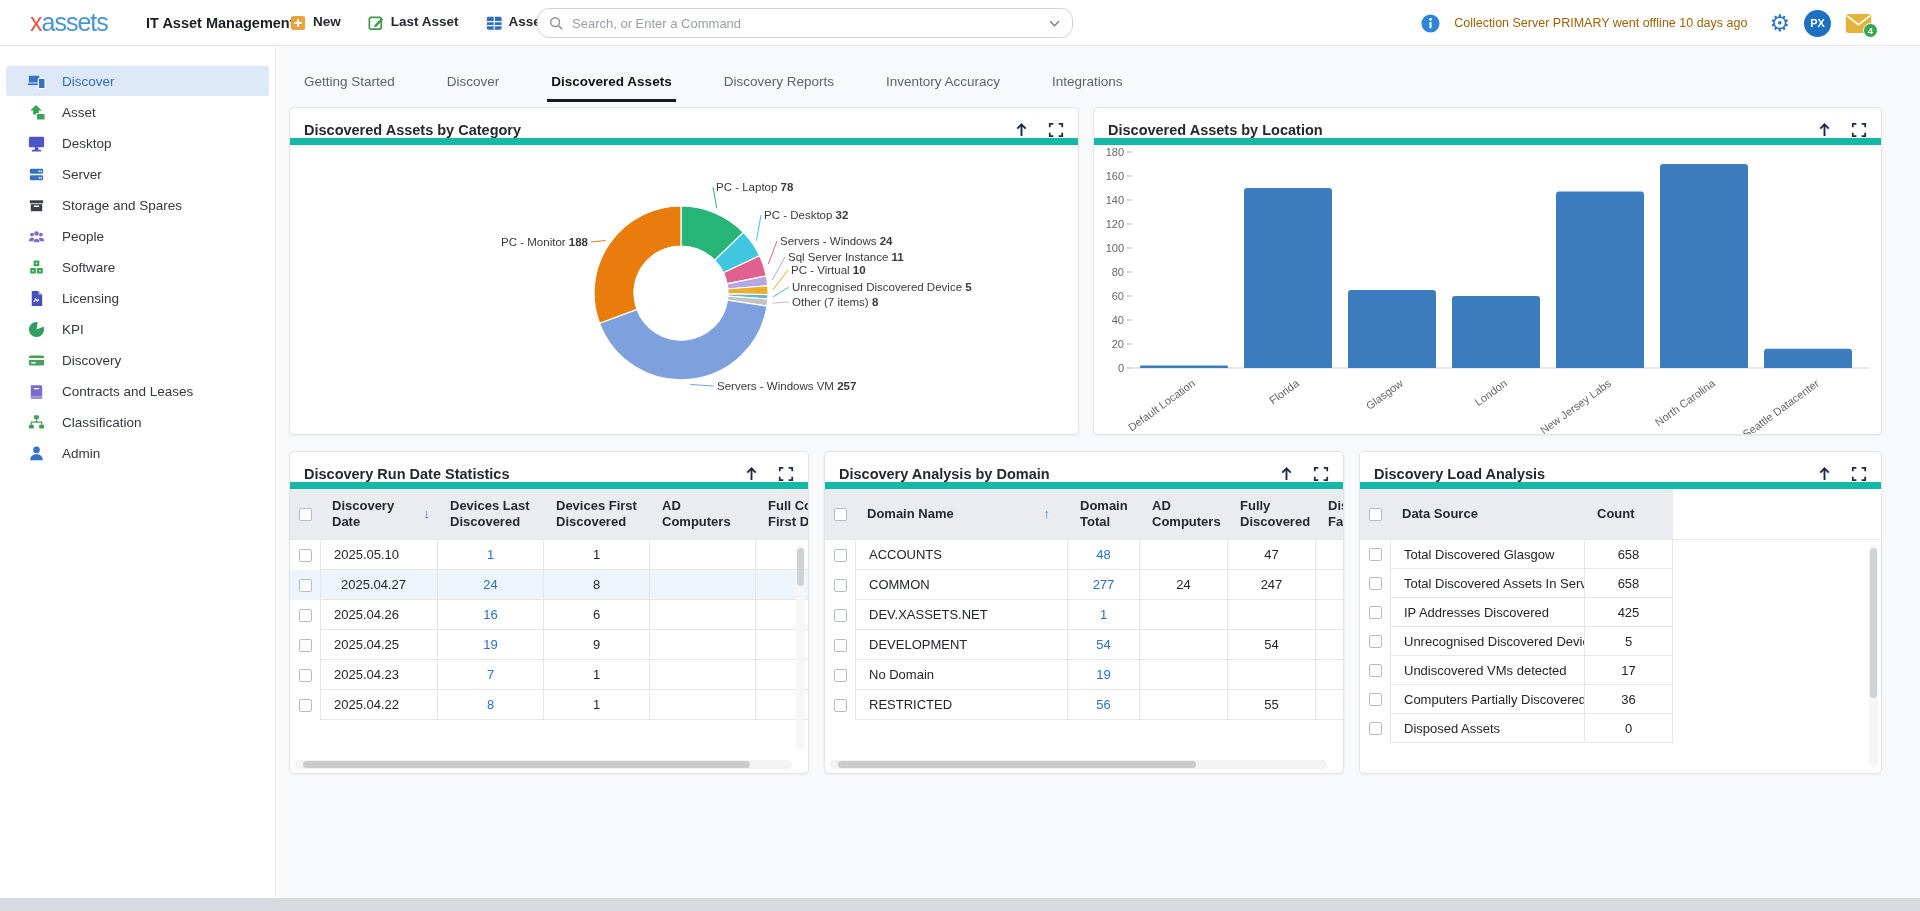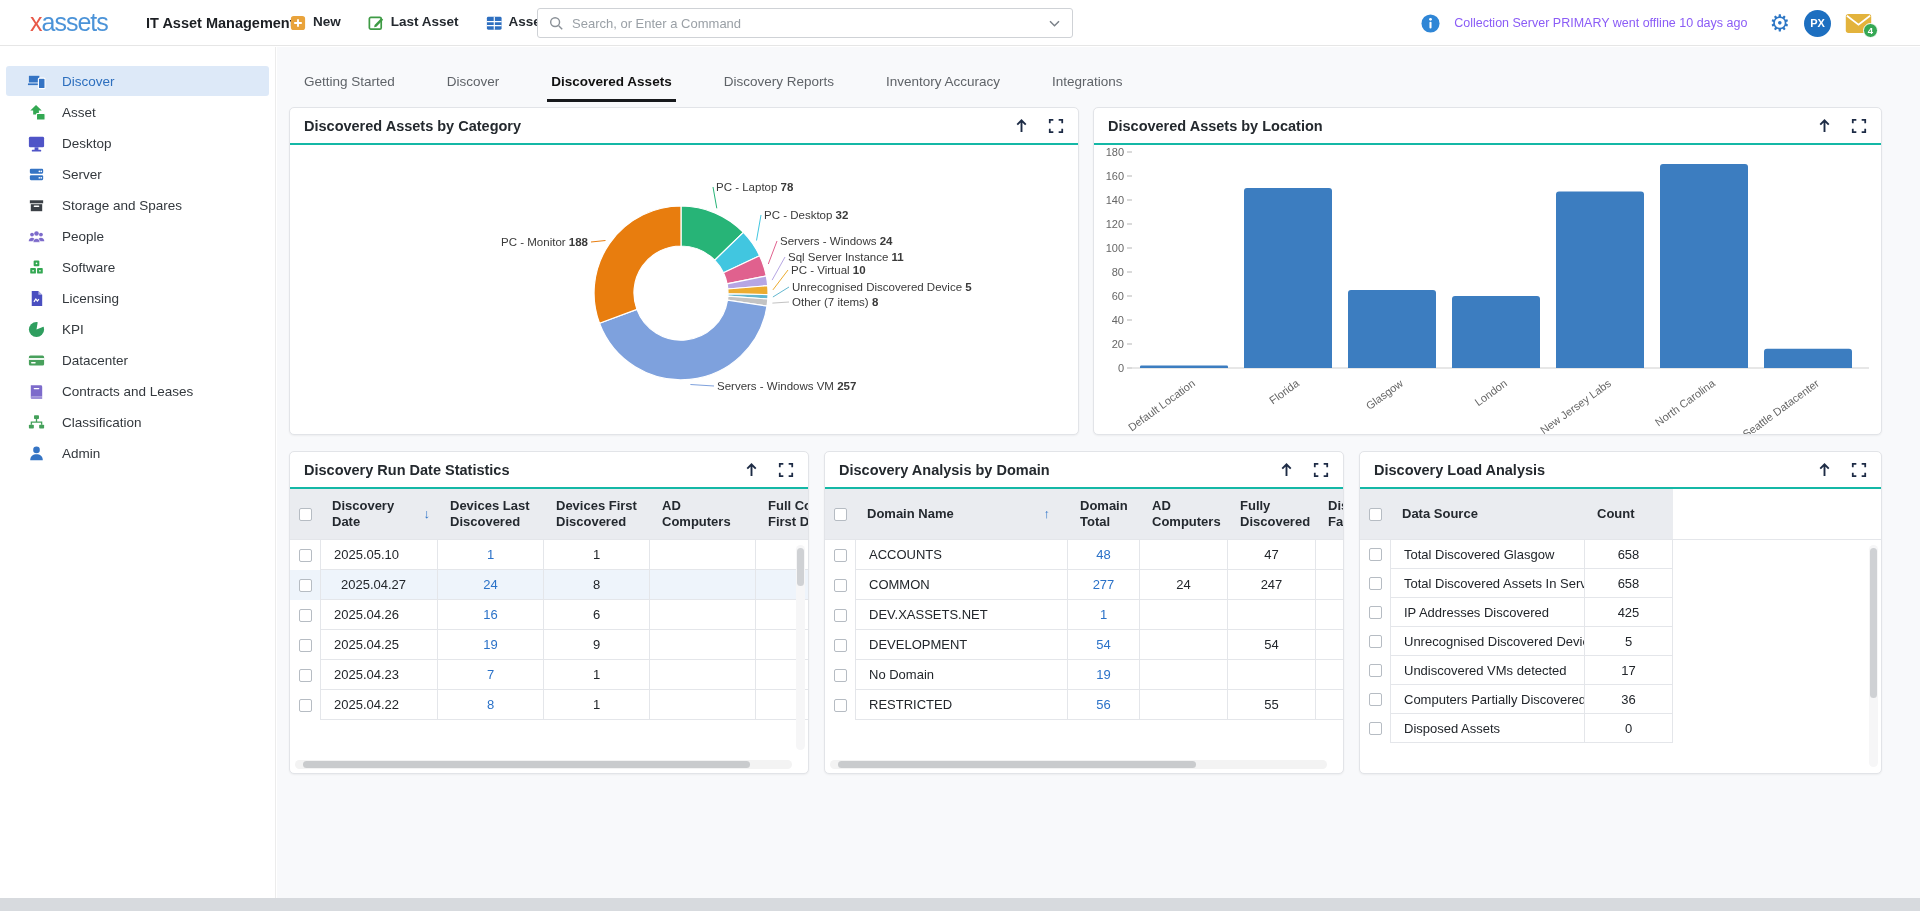--- a/index.html
+++ b/index.html
@@ -9,26 +9,26 @@
 
   
   #topbar { position:absolute; left:0; top:0; width:1920px; height:46px; background:#fff;
     border-bottom:1px solid #e6e6e6; z-index:5; }
   .logo { position:absolute; left:30px; top:8px; font-size:25px; letter-spacing:-1px; }
   .logo .lx { color:#e85948; } .logo .lr { color:#4b93d8; }
   .app-title { position:absolute; left:146px; top:15px; font-size:14.5px; font-weight:bold; color:#1c1f23; }
   #tb-buttons { position:absolute; left:289px; top:0; height:46px; display:flex; align-items:center; gap:26px; }
   .tb-btn { display:flex; gap:6px; font-size:13.5px; font-weight:bold; color:#24292f; cursor:pointer; }
   .searchbox { position:absolute; left:537px; top:8px; width:536px; height:30px; border:1px solid #cfd2d6;
-    border-radius:3px; display:flex; align-items:center; padding:0 10px; gap:8px; background:#fff; }
+    border-radius:12px; display:flex; align-items:center; padding:0 10px; gap:8px; background:#fff; }
   .searchbox input { flex:1; border:none; outline:none; font-size:13px; color:#333;
     font-family:"Liberation Sans",sans-serif; }
   .searchbox input::placeholder { color:#9aa0a6; }
   .tb-right { position:absolute; right:48px; top:0; height:46px; display:flex; align-items:center; gap:14px; }
-  .notif-text { font-size:12.5px; color:#8b5cf6; }
+  .notif-text { font-size:12.5px; color:#a16207; }
   .gear { font-size:23px; color:#2e77c5; line-height:1; cursor:pointer; }
   .avatar { width:27px; height:27px; border-radius:50%; background:#1d6fc0; color:#fff; font-size:11px;
     font-weight:bold; display:flex; align-items:center; justify-content:center; cursor:pointer; }
   .mailwrap { position:relative; cursor:pointer; }
   .mail-badge { position:absolute; right:-6px; bottom:-4px; width:15px; height:15px; border-radius:50%;
     background:#35a854; color:#fff; font-size:9.5px; font-weight:bold; display:flex; align-items:center;
     justify-content:center; border:1px solid #fff; }
 
   
   #sidebar { position:absolute; left:0; top:47px; width:276px; height:851px; background:#fff;
@@ -41,21 +41,21 @@
   .side-item.active .s-lbl { color:#2d6fbe; }
 
   
   #content-bg { position:absolute; left:277px; top:47px; width:1643px; height:851px; background:#f8f9fb; }
   #tabbar { position:absolute; left:300px; top:68px; height:34px; display:flex; gap:44px; z-index:2; }
   .tab { font-size:13.5px; color:#5f6368; padding:6px 4px 8px; cursor:pointer; border-bottom:3px solid transparent; }
   .tab.active { color:#111; font-weight:bold; border-bottom-color:#17191c; }
 
   .panel { position:absolute; background:#fff; border:1px solid #e2e4e8; border-radius:5px;
     box-shadow:0 1px 2px rgba(0,0,0,.05); overflow:hidden; }
-  .phead { height:37px; border-bottom:2px solid #14b8a6; display:flex; align-items:center; padding:0 14px; }
+  .phead { height:37px; border-bottom:7px solid #14b8a6; display:flex; align-items:flex-end; padding:0 14px; }
   .ptitle { font-size:14.5px; font-weight:bold; color:#24292e; }
   .picons { margin-left:auto; display:flex; gap:18px; align-items:center; }
   .picon { cursor:pointer; display:flex; }
 
   svg text { font-family:"Liberation Sans","DejaVu Sans",sans-serif; }
 
   
   .thead { display:flex; background:#eaecf0; align-items:center; }
   .th { font-size:13px; font-weight:bold; color:#24292f; padding:9px 8px 9px 12px; white-space:pre-line;
     line-height:16px; display:flex; align-items:center; overflow:hidden; }
@@ -246,21 +246,21 @@
         <span class="s-lbl">KPI</span>
       </div>
       <div class="side-item">
         <span class="s-ic">
           <svg width="19" height="19" viewBox="0 0 20 20">
             <rect x="2" y="4.8" width="16" height="10.4" rx="1.6" fill="#48a05c"></rect>
             <rect x="2" y="7.4" width="16" height="2" fill="#fff" opacity=".95"></rect>
             <rect x="4.2" y="11.6" width="5" height="1.6" rx=".8" fill="#fff"></rect>
           </svg>
         </span>
-        <span class="s-lbl">Datacenter</span>
+        <span class="s-lbl">Discovery</span>
       </div>
       <div class="side-item">
         <span class="s-ic">
           <svg width="19" height="19" viewBox="0 0 20 20">
             <path d="M4 3.5h10.5A1.5 1.5 0 0 1 16 5v10H6a2 2 0 0 0-2 2z" fill="#7d6bcb"></path>
             <path d="M4 17a2 2 0 0 1 2-2h10v3H6a2 2 0 0 1-2-1z" fill="#7d6bcb" opacity=".75"></path>
             <rect x="7" y="6.2" width="6" height="1.4" rx=".7" fill="#fff"></rect>
           </svg>
         </span>
         <span class="s-lbl">Contracts and Leases</span>

